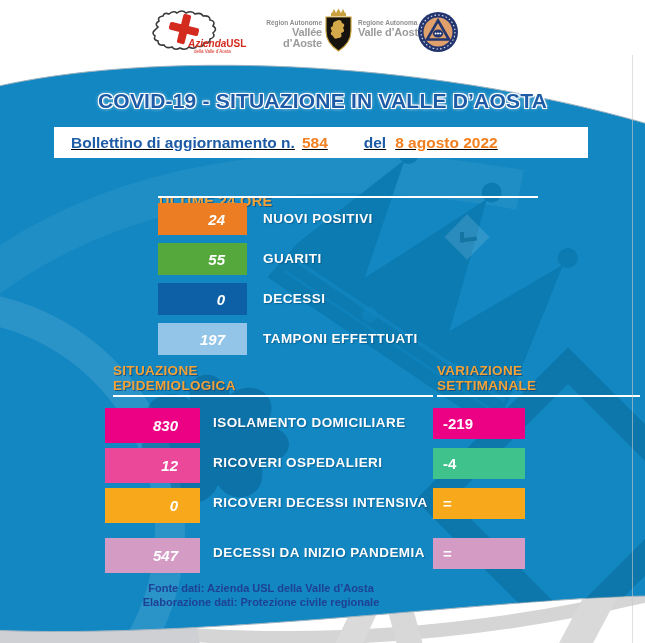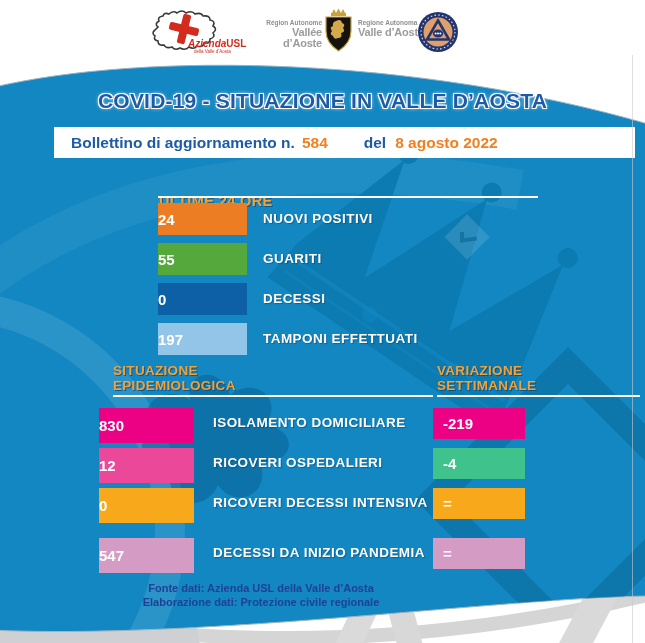--- a/index.html
+++ b/index.html
@@ -19,53 +19,53 @@
   .reg-big{font-size:11px;color:#9b9b9b;font-weight:bold;display:block;letter-spacing:-0.2px;}
   .logo-shield{position:absolute;left:323px;top:7px;}
   .logo-circle{position:absolute;left:417px;top:11px;}
 
   .title{
     position:absolute;left:0;top:89px;width:645px;text-align:center;
     font-size:21px;font-weight:bold;color:#1d5ba6;letter-spacing:.2px;
     text-shadow:-1px -1px 0 #fff,1px -1px 0 #fff,-1px 1px 0 #fff,1px 1px 0 #fff,0 0 4px #fff;
   }
   .bbar{
-    position:absolute;left:54px;top:127px;width:581px;height:31px;background:#fff;
+    position:absolute;left:54px;top:127px;width:534px;height:31px;background:#fff;
     display:flex;align-items:center;padding-left:17px;box-sizing:border-box;
-    font-size:15.5px;font-weight:bold;white-space:nowrap;
+    font-size:15.5px;font-weight:bold;white-space:nowrap;text-decoration:underline;
   }
   .bbar .blab{color:#1d5ba6;}
   .bbar .bnum{color:#f28020;margin-left:7px;}
   .bbar .bdel{color:#1d5ba6;margin-left:36px;}
   .bbar .bdate{color:#f28020;margin-left:9px;}
 
   .gold{color:#f2a237;font-weight:bold;text-shadow:1px 1px 0 rgba(15,70,120,.75);}
   .h-ultime{position:absolute;left:159px;top:193px;font-size:14.5px;letter-spacing:.4px;}
   .uline{position:absolute;height:2px;background:#fff;}
   .ul-1{left:158px;top:196px;width:380px;}
   .ul-2{left:113px;top:395px;width:320px;}
   .ul-3{left:437px;top:395px;width:203px;}
   .h-sit{position:absolute;left:113px;top:364px;font-size:13.5px;line-height:14.5px;letter-spacing:.3px;}
   .h-var{position:absolute;left:437px;top:364px;font-size:13.5px;line-height:14.5px;letter-spacing:.3px;}
 
   .vbox,.varbox{
     position:absolute;box-sizing:border-box;display:flex;align-items:center;
     color:#fff;font-weight:bold;font-size:15px;
   }
-  .vbox{justify-content:flex-start;padding-right:11px;}
+  .vbox{justify-content:flex-end;padding-right:22px;font-style:italic;}
   .varbox{justify-content:flex-start;padding-left:10px;}
   .row-label{
     position:absolute;color:#fff;font-weight:bold;font-size:13.5px;letter-spacing:.45px;
     text-shadow:1px 1px 1px rgba(0,45,85,.4);white-space:nowrap;
   }
   
   .s1 .vbox{left:158px;width:89px;height:32px;}
   .s1 .row-label{left:263px;}
   
-  .s2 .vbox{left:99px;width:95px;height:35px;}
+  .s2 .vbox{left:105px;width:95px;height:35px;}
   .s2 .row-label{left:213px;}
   .s2 .varbox{left:433px;width:92px;height:31px;}
 
   .foot{
     position:absolute;left:0;top:582px;width:522px;text-align:center;
     font-size:11px;font-weight:bold;color:#1e4194;line-height:13.5px;
   }
   .edge-line{position:absolute;left:632px;top:55px;height:588px;width:1px;background:#c9c9c9;opacity:.6;z-index:4;}
 </style>
 </head>

